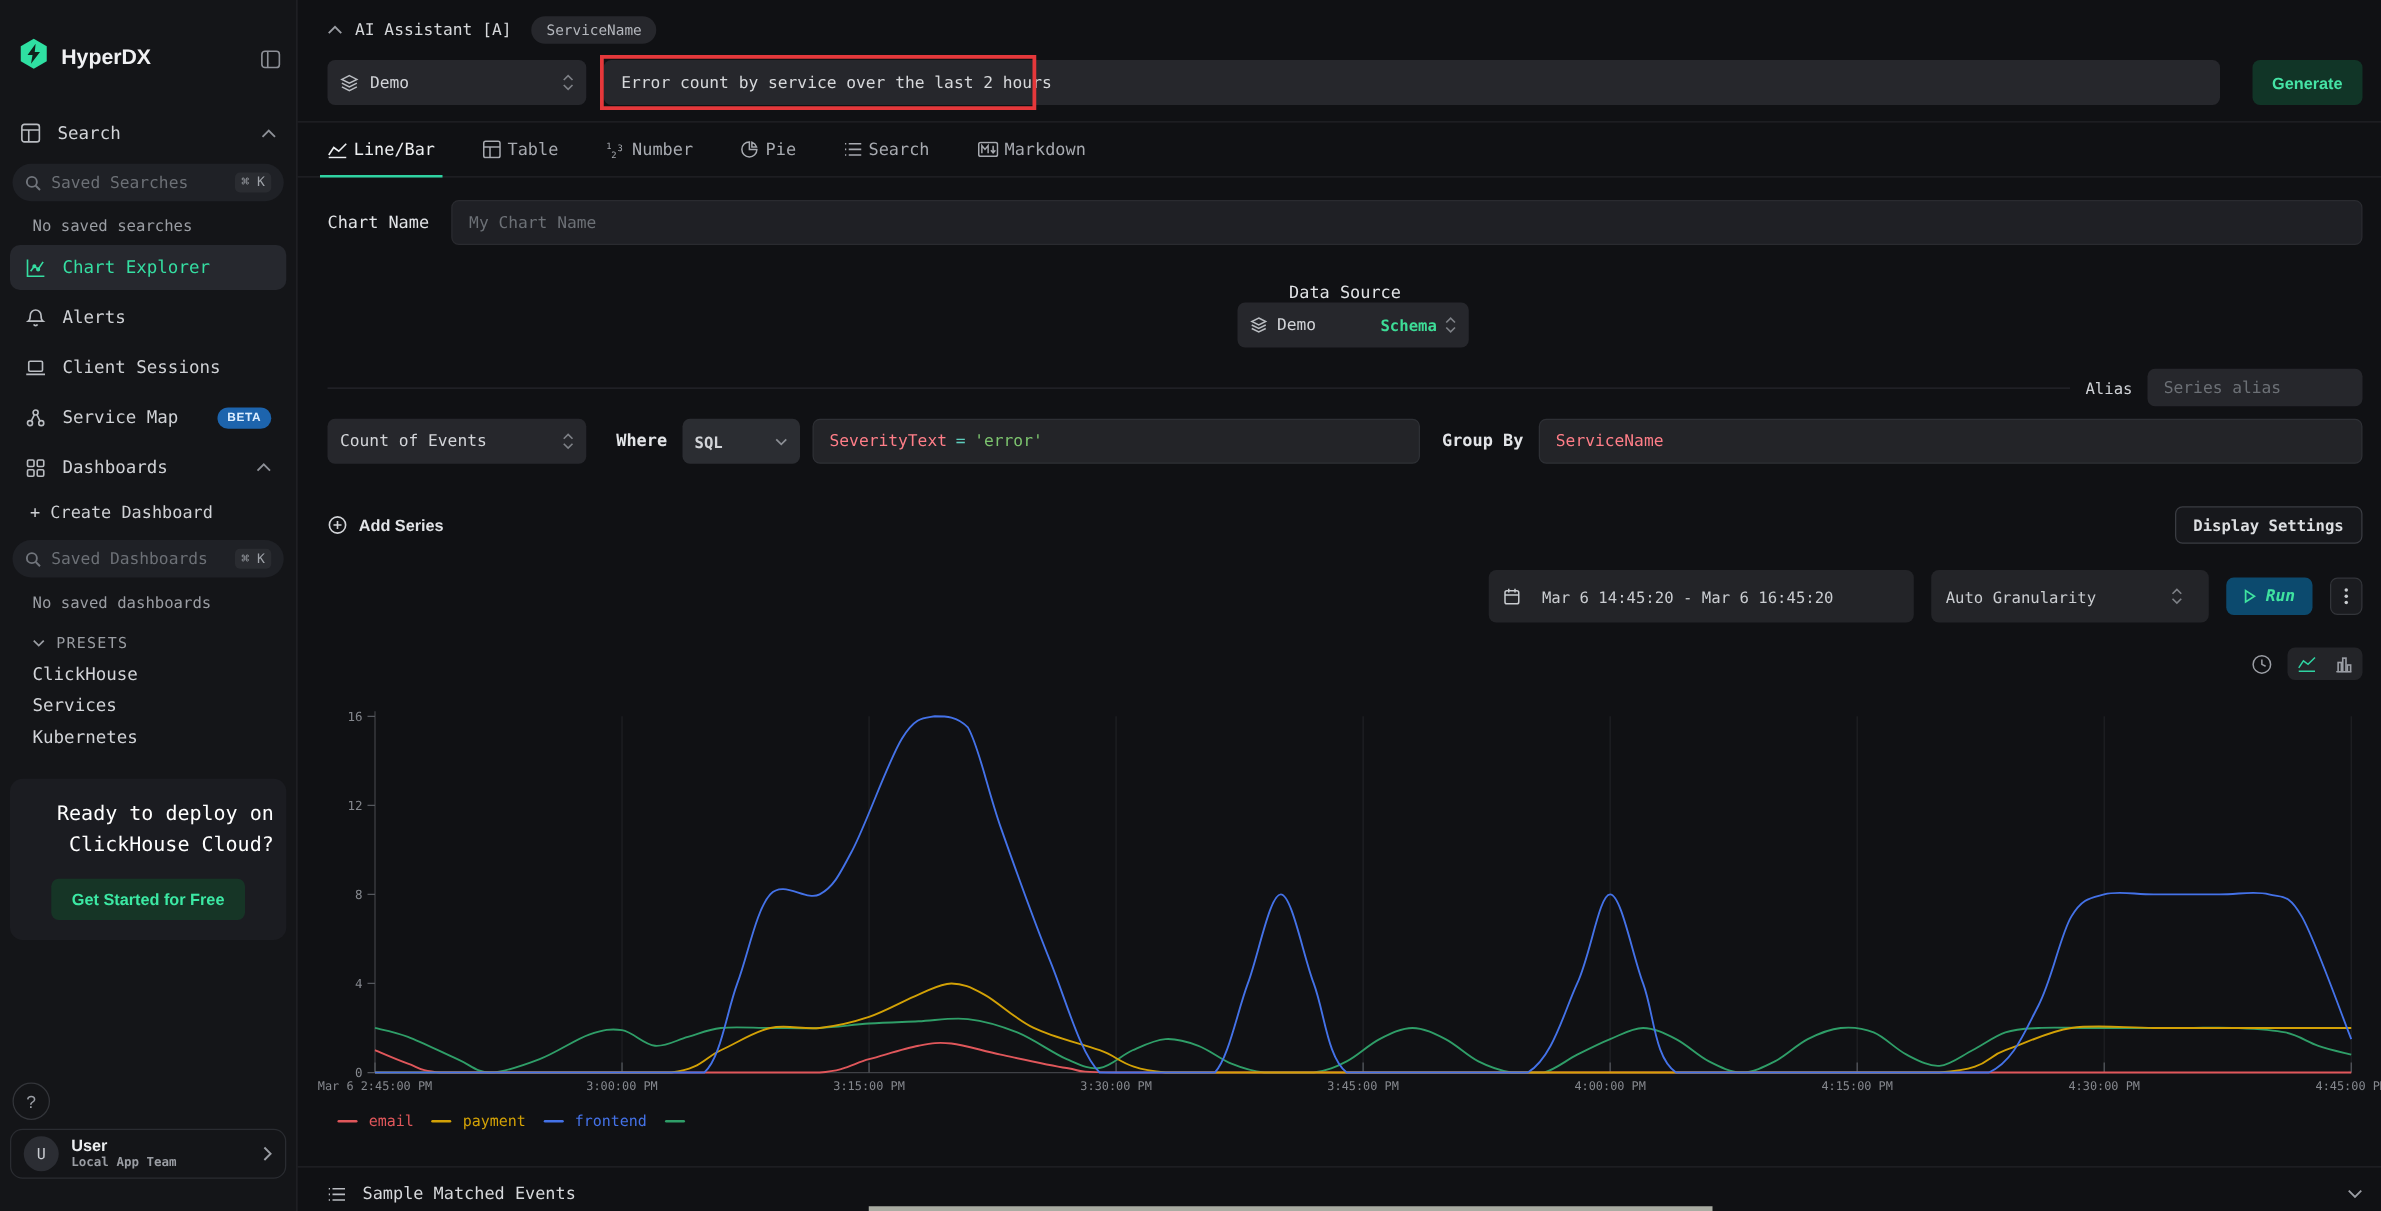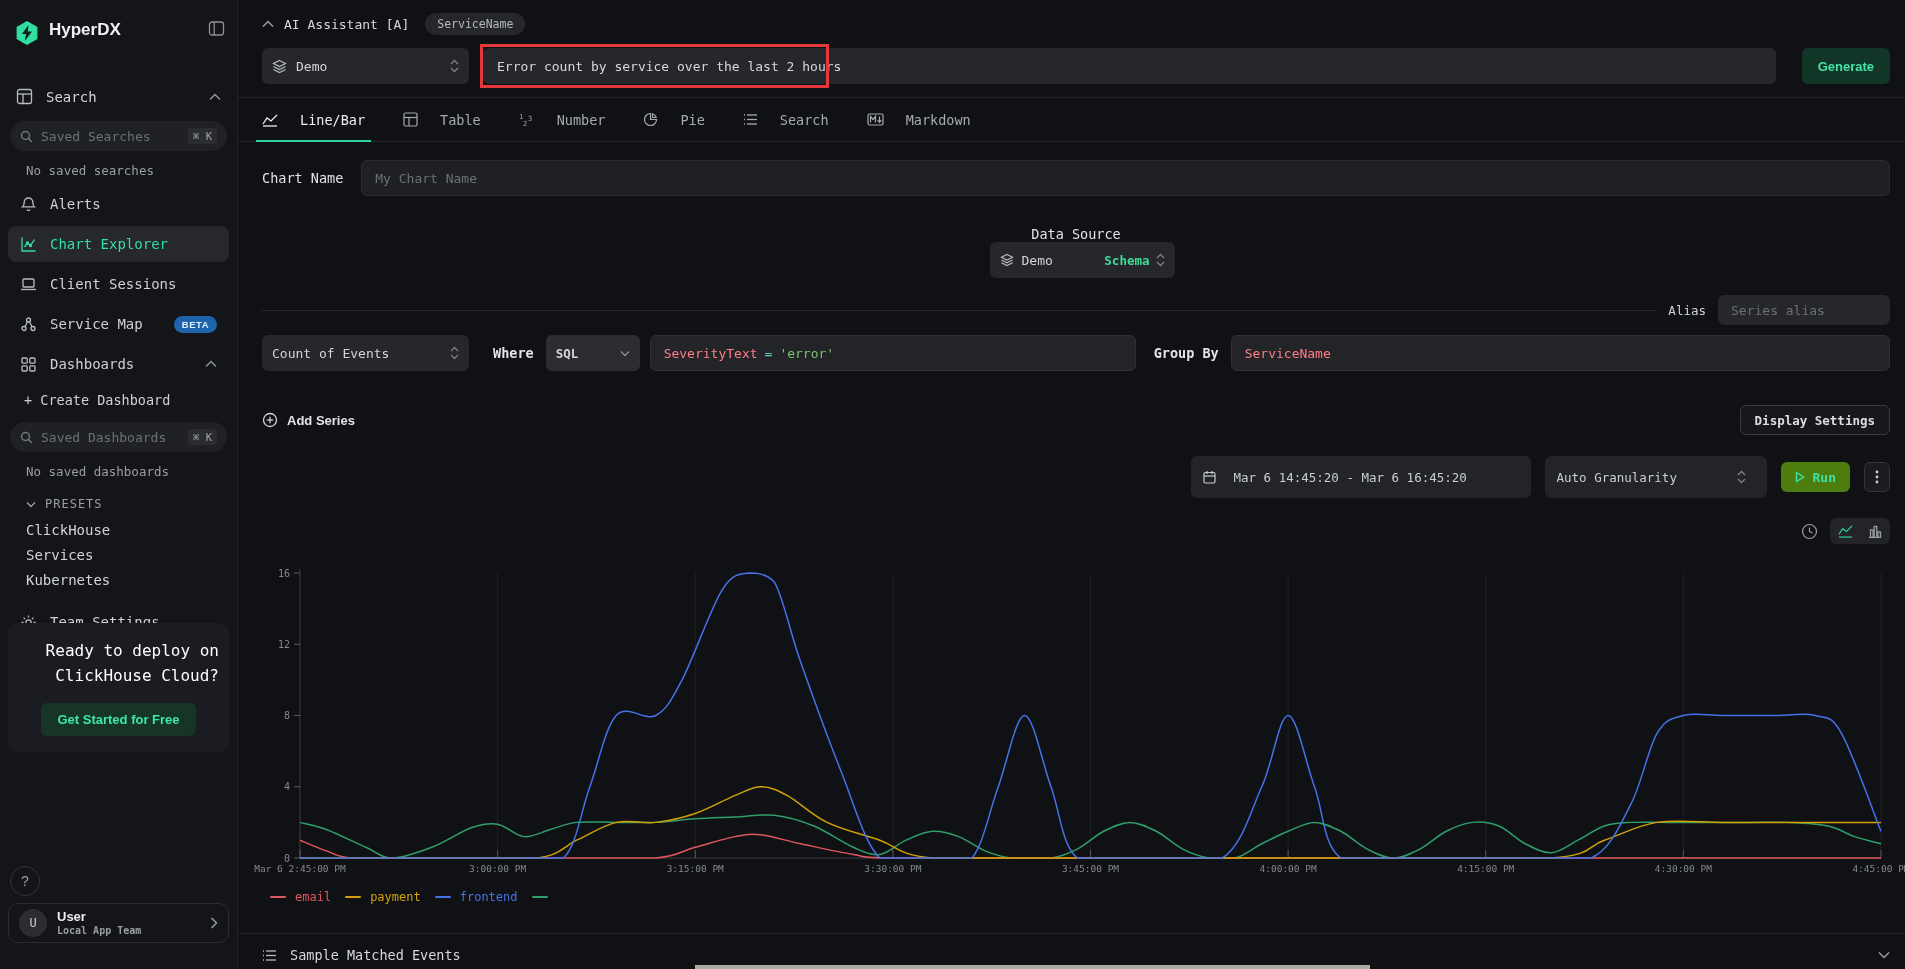--- a/index.html
+++ b/index.html
@@ -4,21 +4,21 @@
 <style>
   * { margin:0; padding:0; box-sizing:border-box; }
   html,body { background:#0b0c0e; }
   body { width:1905px; height:969px; overflow:hidden;
          font-family:"DejaVu Sans Mono", monospace; color:#d6d8db; font-size:13px; }
   .app { position:relative; width:1905px; height:969px; background:#101114; }
 
   
   .sidebar { position:absolute; left:0; top:0; width:238px; height:969px;
              background:#141518; border-right:1px solid #222327; }
-  .sb-head { display:flex; align-items:flex-start; padding:20px 12px 10px 14px; }
+  .sb-head { display:flex; align-items:flex-end; padding:30px 12px 10px 14px; }
   .logo-badge { width:26px; height:26px; display:flex; align-items:center; justify-content:center; }
   .logo-text { font-family:"Liberation Sans", sans-serif; font-weight:bold; font-size:17px;
                color:#f0f1f3; margin-left:9px; flex:1; }
   .icon-btn { background:none; border:none; color:#8d9097; cursor:pointer; display:flex; align-items:center; }
   .sb-section { display:flex; align-items:center; padding:10px 16px; color:#d2d4d8; margin-top:22px; }
   .sb-section .lbl { margin-left:13px; flex:1; font-size:14px; }
   .sb-search { margin:6px 10px 0 10px; height:30px; background:#1f2126; border-radius:16px;
                display:flex; align-items:center; padding:0 10px; color:#71757c; }
   .sb-search .ph { flex:1; margin-left:8px; font-size:13px; }
   .kbd { background:#2a2c31; color:#9fa3a9; border-radius:4px; font-size:10.5px; padding:2px 5px; }
@@ -65,21 +65,21 @@
   .prompt-wrap { position:relative; flex:1; margin-left:14px; }
   .prompt-input { width:100%; height:36px; background:#26272c; border:none; border-radius:6px;
                   color:#d6d8db; font-family:"DejaVu Sans Mono",monospace; font-size:13px; padding:0 14px; }
   .annotation { position:absolute; left:-3px; top:-4px; width:349px; height:44px;
                 border:3px solid #e5383b; pointer-events:none; }
   .btn-green { background:#113527; color:#45e3a5; font-weight:bold; font-size:13px;
                border:none; border-radius:6px; padding:0 16px; height:36px; margin-left:26px; cursor:pointer; }
   .divider { height:1px; background:#222327; margin-top:13px; }
 
   .tabs { display:flex; align-items:stretch; height:44px; border-bottom:1px solid #222327; }
-  .tab { display:flex; align-items:center; gap:22px; margin-right:38px; color:#a7aab0;
+  .tab { display:flex; align-items:center; gap:5px; margin-right:38px; color:#a7aab0;
          font-size:13.5px; position:relative; cursor:pointer; }
   .tab.active { color:#eceef0; }
   .tab.active::after { content:""; position:absolute; left:-6px; right:-6px; bottom:-1px;
                        height:2px; background:#2fd3a2; }
 
   .frow { display:flex; align-items:center; }
   .flabel { color:#e2e4e7; font-size:13.5px; white-space:nowrap; }
   .input { background:#1f2025; border:1px solid #2a2b30; border-radius:6px; height:36px;
            color:#d6d8db; font-family:"DejaVu Sans Mono",monospace; font-size:13px; padding:0 13px; }
   .input::placeholder, .ph { color:#6c7076; }
@@ -107,23 +107,23 @@
   .add-series { display:flex; align-items:center; gap:9px; color:#e2e4e7; font-weight:bold;
                 font-size:13px; background:none; border:none; cursor:pointer; }
   .btn-outline { margin-left:auto; background:#17181c; border:1px solid #3a3c42; color:#dcdee1;
                  font-weight:bold; font-size:12.5px; border-radius:6px; height:30px; padding:0 14px;
                  font-family:"DejaVu Sans Mono",monospace; cursor:pointer; }
   .run-row { margin-top:21px; display:flex; align-items:center; justify-content:flex-end; gap:14px; }
   .chip { background:#232428; border-radius:6px; height:42px; display:flex; align-items:center;
           padding:0 12px; color:#c9ccd0; font-size:12.5px; cursor:pointer; }
   .chip .ic { margin-right:9px; display:flex; }
   .gran { width:222px; }
-  .run-btn { background:#4d7c0f; color:#3fe3a0; font-weight:bold; font-size:13px; border:none;
+  .run-btn { background:#0c4a6e; color:#3fe3a0; font-weight:bold; font-size:13px; border:none;
              border-radius:6px; height:30px; padding:0 14px; display:flex; align-items:center; gap:8px;
-             font-family:"DejaVu Sans Mono",monospace; cursor:pointer; }
+             font-family:"DejaVu Sans Mono",monospace; cursor:pointer;font-style:italic; }
   .kebab { width:26px; height:30px; background:#1b1c20; border:1px solid #33353a; border-radius:6px;
            color:#c9ccd0; display:flex; align-items:center; justify-content:center; cursor:pointer; }
   .tools-row { margin-top:20px; display:flex; align-items:center; justify-content:flex-end; gap:12px; }
   .toggle-group { background:#232428; border-radius:6px; height:26px; display:flex; align-items:center; }
   .toggle { width:30px; height:26px; display:flex; align-items:center; justify-content:center; cursor:pointer; }
   .chart-wrap { position:relative; margin-top:17px; height:320px; }
   .legend { display:flex; align-items:center; gap:14px; margin:6px 0 0 32px; height:20px; }
   .legend-item { display:flex; align-items:center; gap:9px; font-size:12px; cursor:pointer; }
   .legend-dash { width:16px; height:2px; border-radius:1px; }
   .sec-row { display:flex; align-items:center; height:42px; color:#d6d8db; cursor:pointer; }
@@ -170,35 +170,35 @@
     <div class="sb-search">
       <svg class="ic" width="13" height="13" viewBox="0 0 13 13" fill="none" stroke="#71757c" stroke-width="1.5">
           <circle cx="5.5" cy="5.5" r="4"></circle>
           <line x1="8.6" y1="8.6" x2="12" y2="12"></line>
         </svg>
       <span class="ph">Saved Searches</span>
       <span class="kbd">⌘ K</span>
     </div>
     <div class="sb-note">No saved searches</div>
 
-    <div class="sb-item">
-      <svg class="ic" width="17" height="17" viewBox="0 0 17 17" fill="none" stroke="#b9bcc1" stroke-width="1.3">
-          <path d="M8.5 2 a4.3 4.3 0 0 1 4.3 4.3 c0 3.4 1.6 4.6 1.6 4.6 H2.6 c0 0 1.6 -1.2 1.6 -4.6 A4.3 4.3 0 0 1 8.5 2 Z"></path>
-          <path d="M7 13.5 a1.6 1.6 0 0 0 3 0"></path>
-        </svg>
-      <span class="lbl">Alerts</span>
-    </div>
     <div class="sb-item active">
       <svg class="ic" width="17" height="17" viewBox="0 0 17 17" fill="none" stroke="#35dea2" stroke-width="1.3">
           <polyline points="2,1.5 2,15 15.5,15"></polyline>
           <polyline points="4.5,11 7.5,7 10.5,9.5 14.5,3.5"></polyline>
           <circle cx="7.5" cy="7" r="1" fill="#35dea2"></circle>
           <circle cx="10.5" cy="9.5" r="1" fill="#35dea2"></circle>
         </svg>
       <span class="lbl">Chart Explorer</span>
+    </div>
+    <div class="sb-item">
+      <svg class="ic" width="17" height="17" viewBox="0 0 17 17" fill="none" stroke="#b9bcc1" stroke-width="1.3">
+          <path d="M8.5 2 a4.3 4.3 0 0 1 4.3 4.3 c0 3.4 1.6 4.6 1.6 4.6 H2.6 c0 0 1.6 -1.2 1.6 -4.6 A4.3 4.3 0 0 1 8.5 2 Z"></path>
+          <path d="M7 13.5 a1.6 1.6 0 0 0 3 0"></path>
+        </svg>
+      <span class="lbl">Alerts</span>
     </div>
     <div class="sb-item">
       <svg class="ic" width="17" height="17" viewBox="0 0 17 17" fill="none" stroke="#b9bcc1" stroke-width="1.3">
           <rect x="3" y="3" width="11" height="8" rx="1"></rect>
           <line x1="1" y1="13.5" x2="16" y2="13.5"></line>
         </svg>
       <span class="lbl">Client Sessions</span>
     </div>
     <div class="sb-item">
       <svg class="ic" width="17" height="17" viewBox="0 0 17 17" fill="none" stroke="#b9bcc1" stroke-width="1.3">

